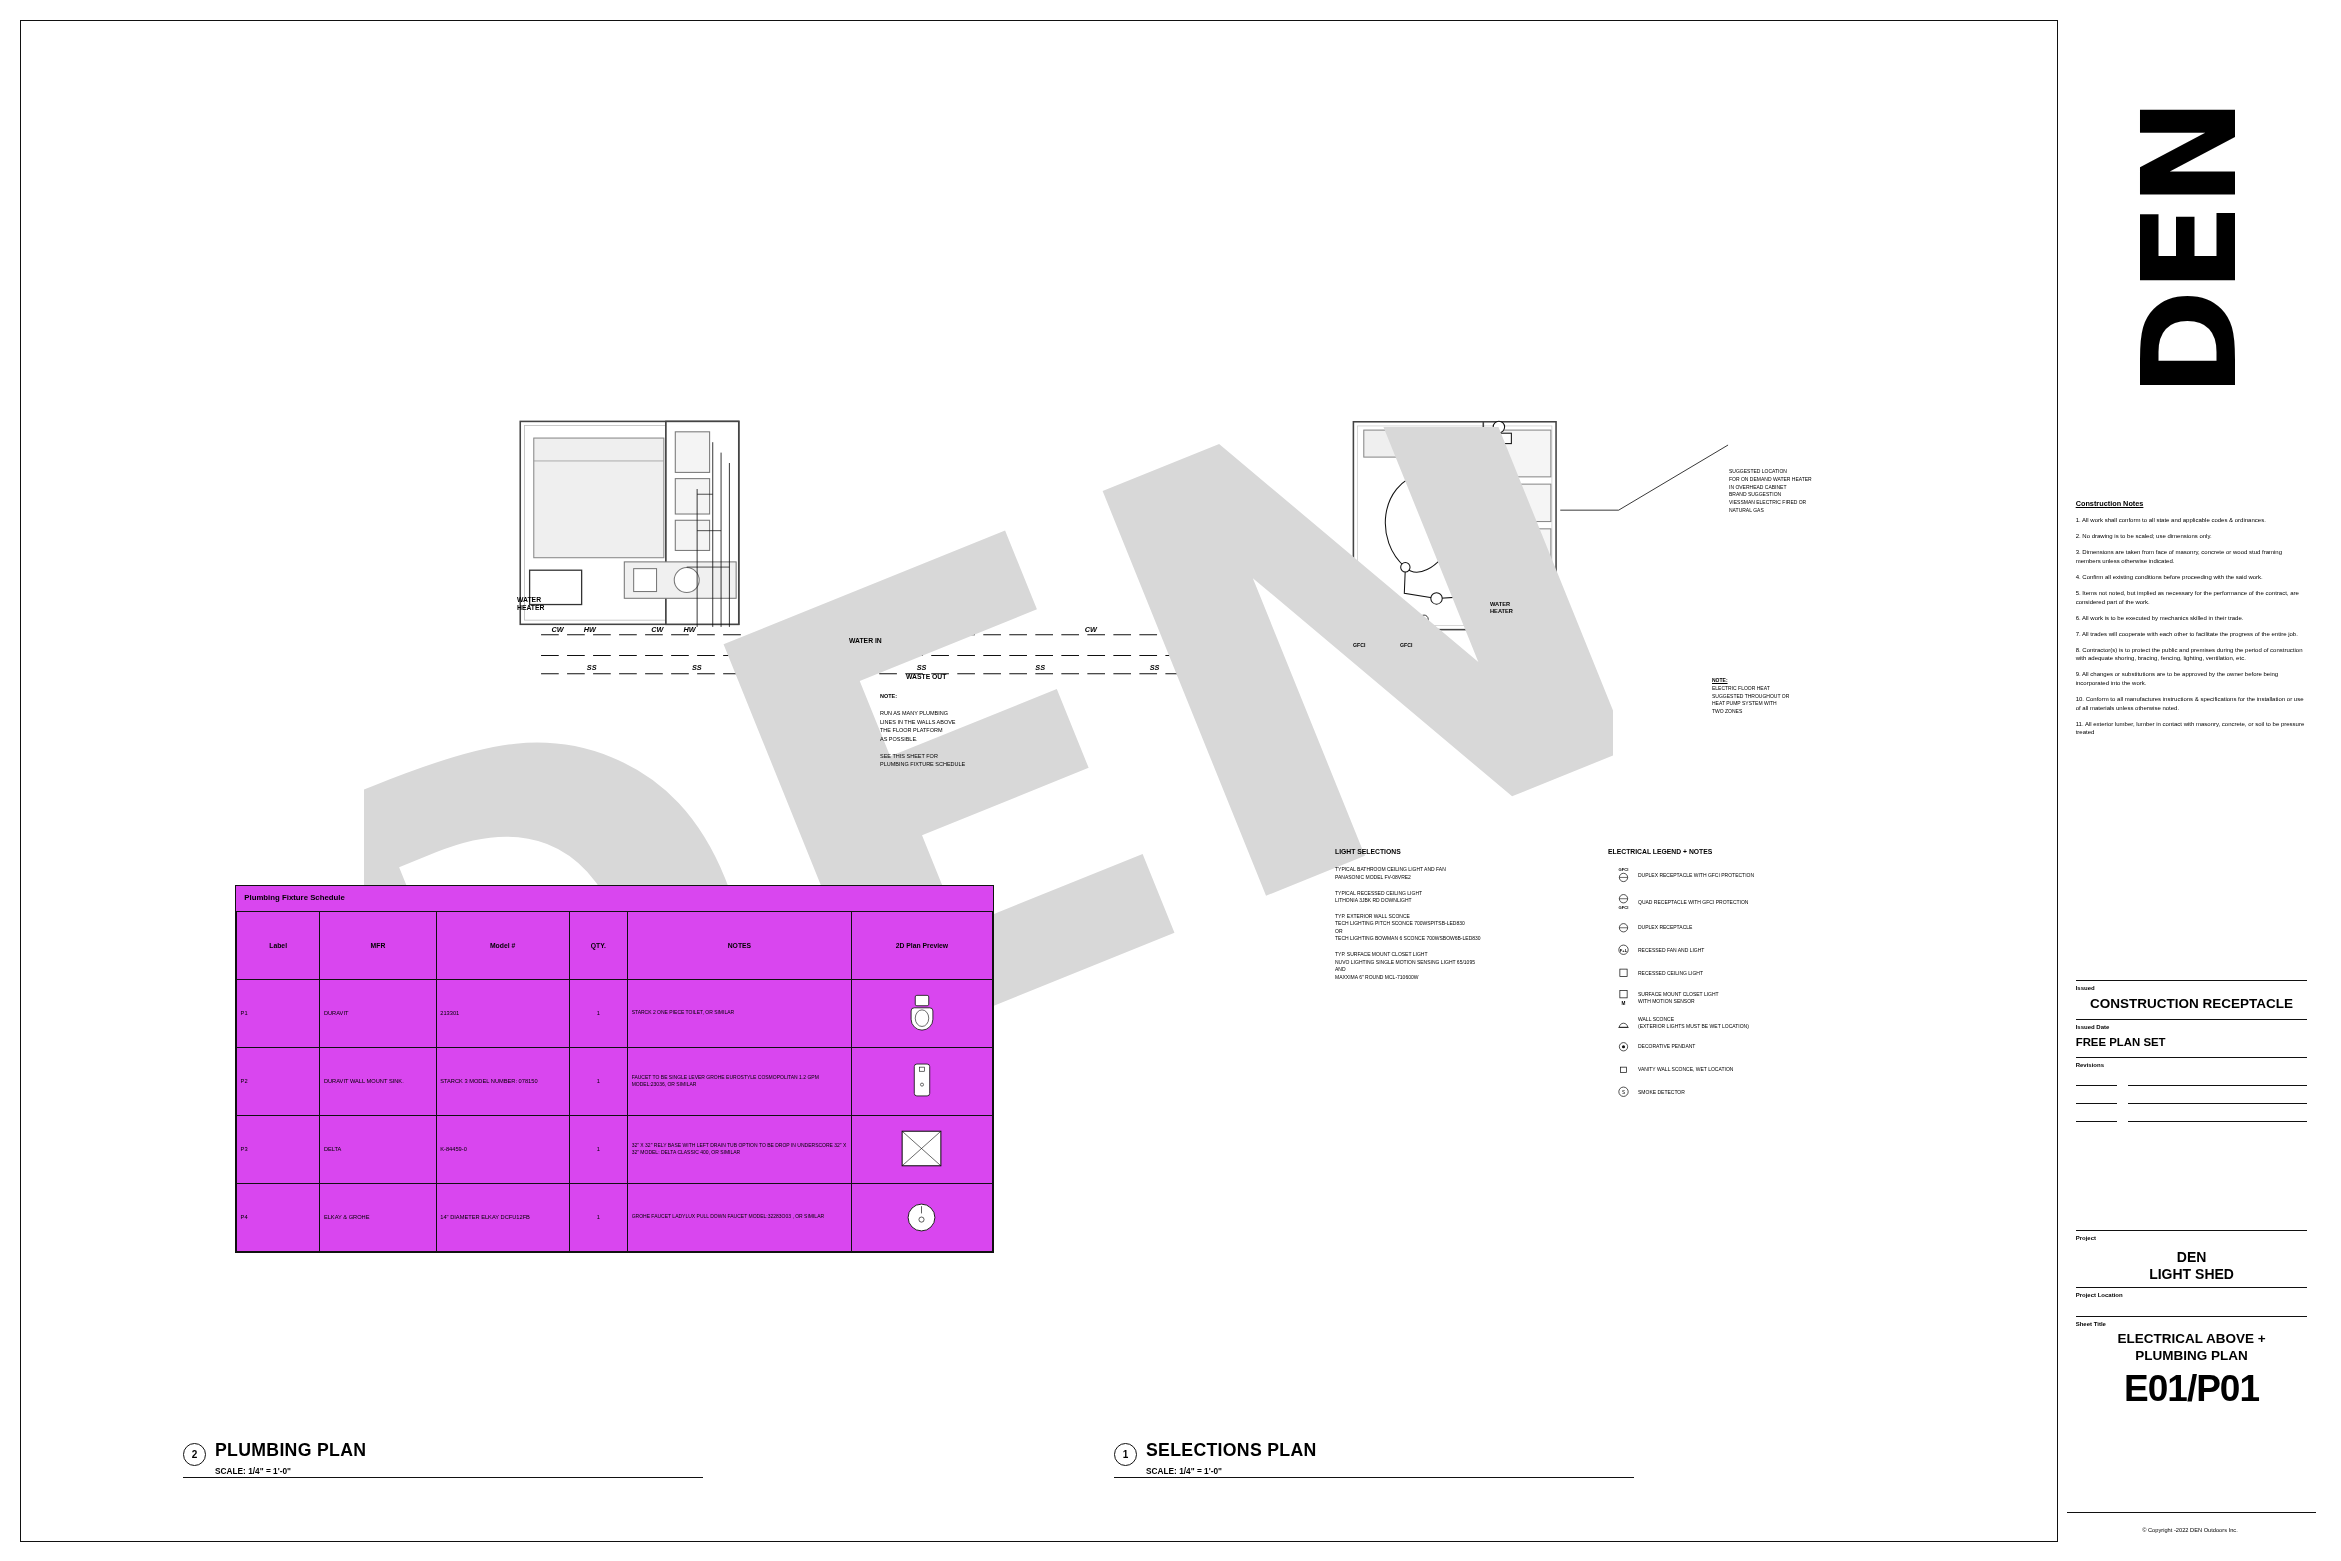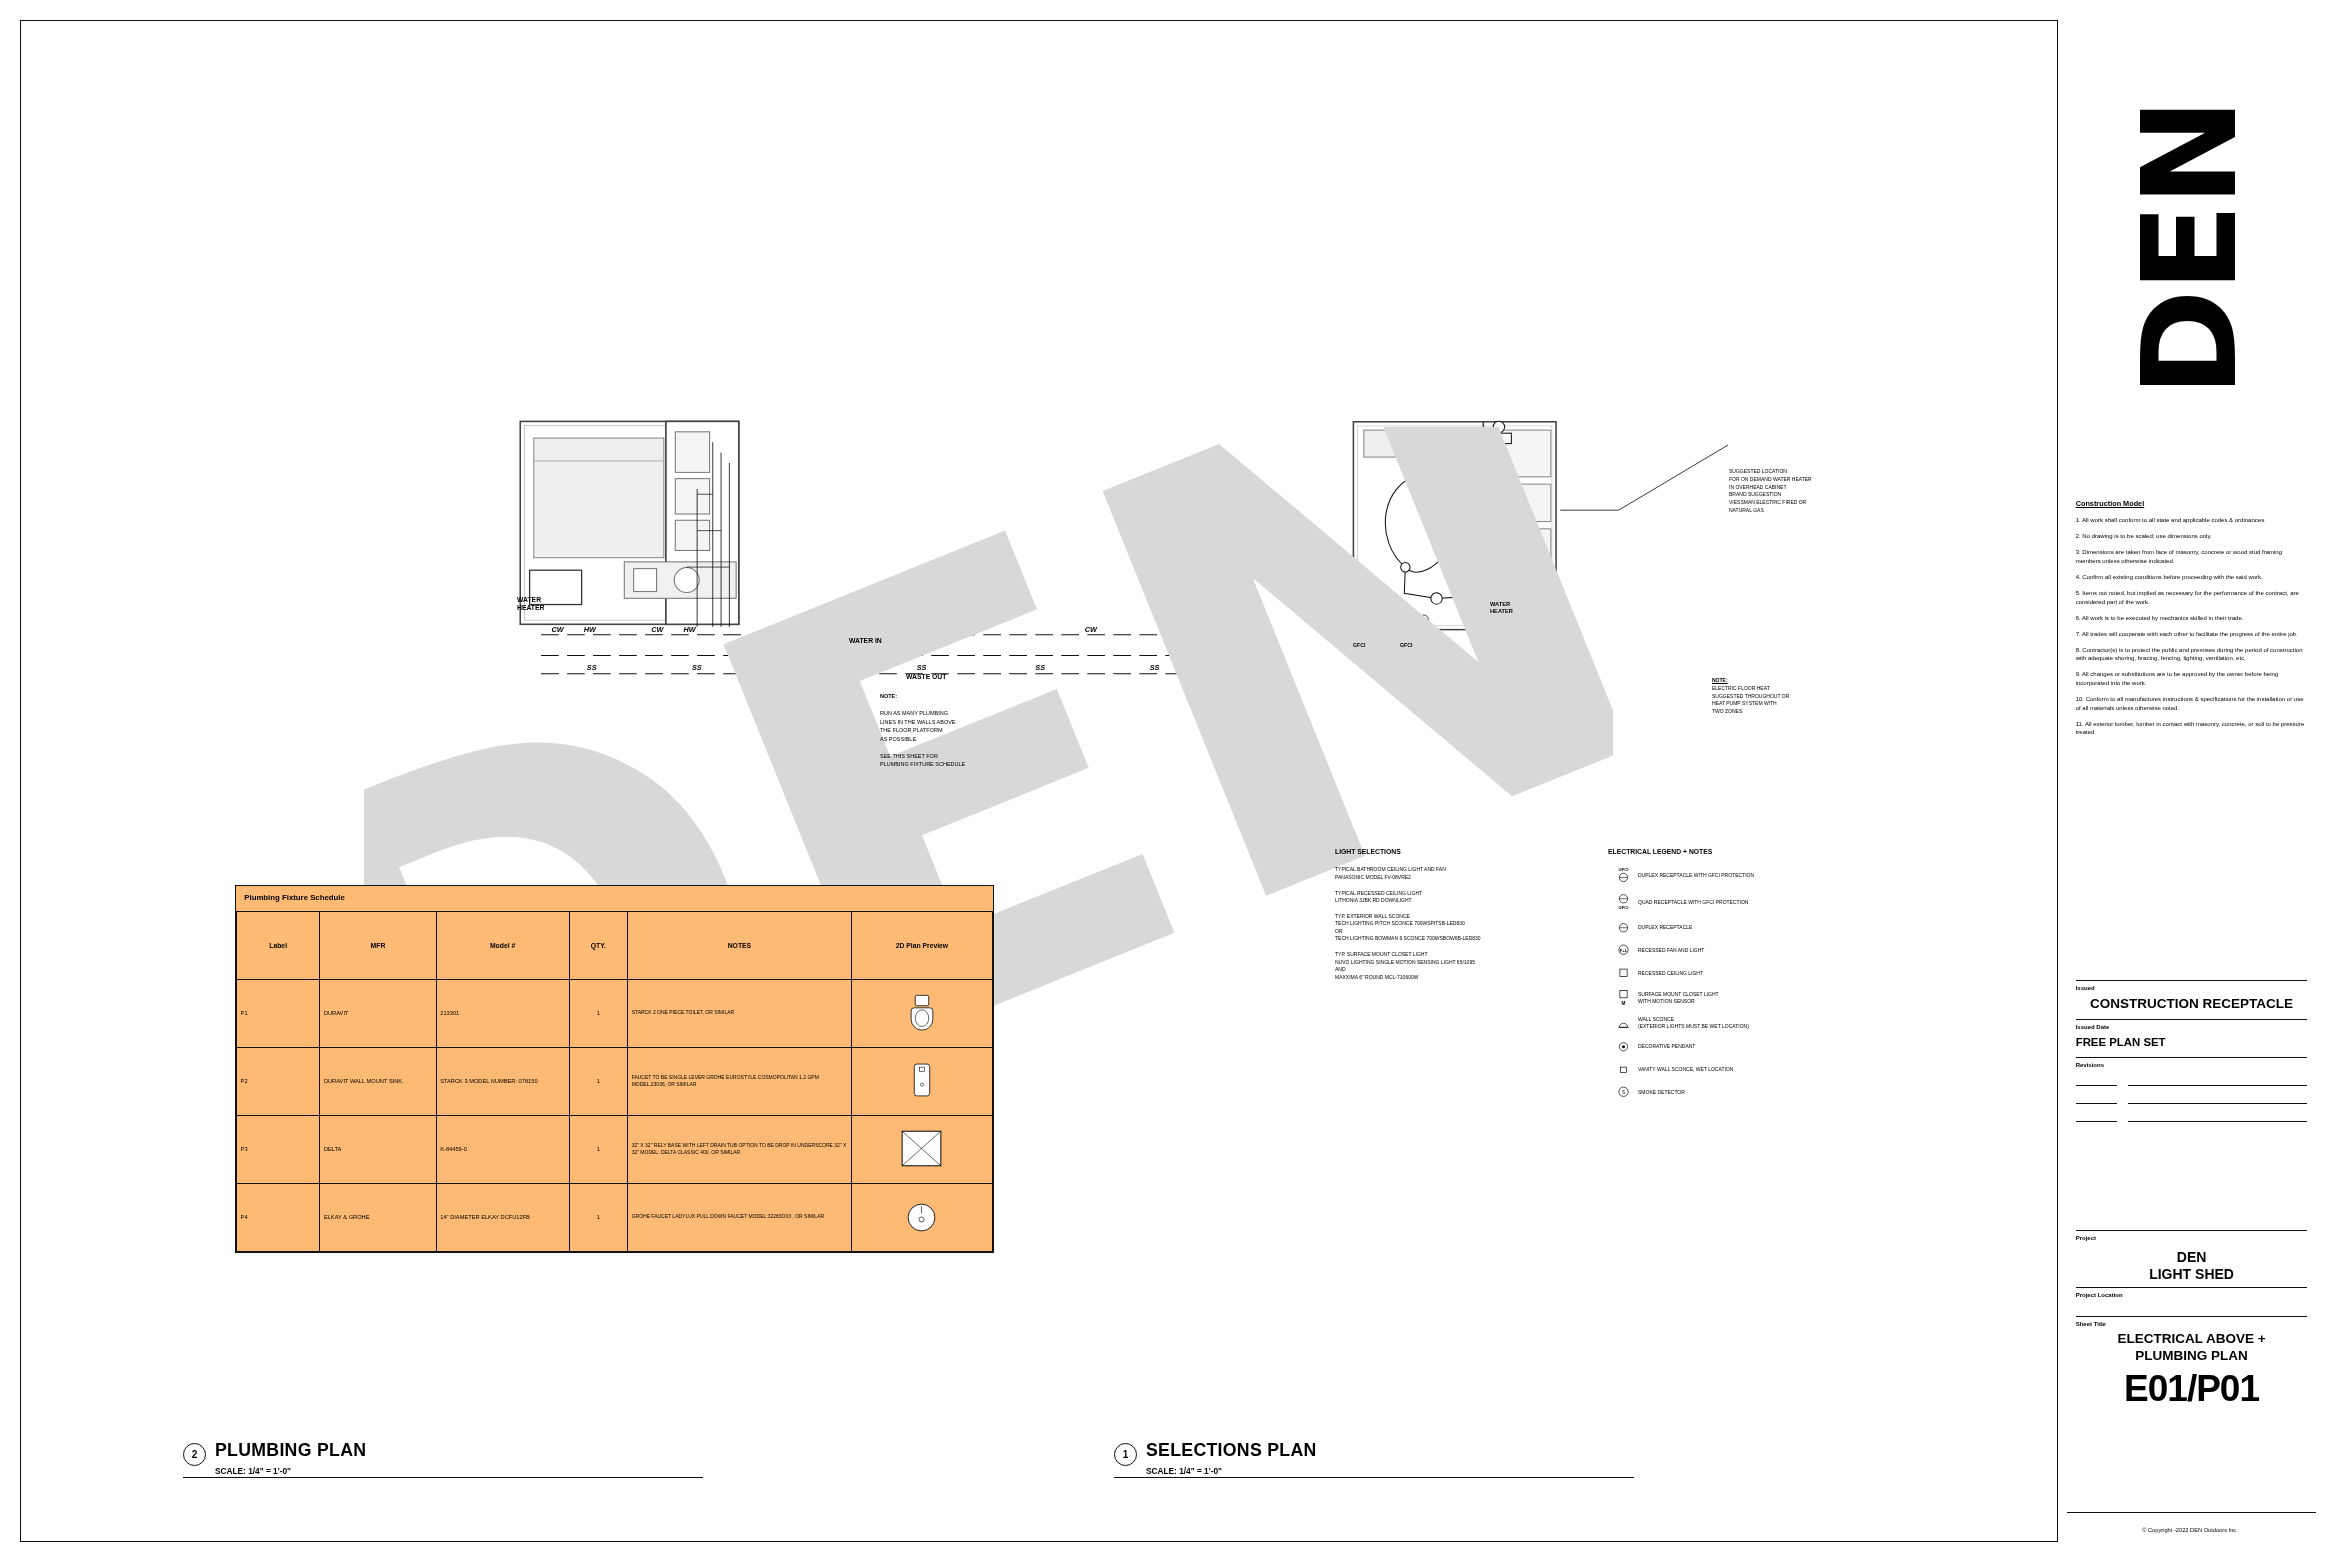--- a/index.html
+++ b/index.html
@@ -171,21 +171,21 @@
     position: absolute; left: 0; top: 34px;
     height: 1.3px; background: #111;
   }
 
   
   .sched {
     position: absolute;
     left: 235px; top: 885px;
     width: 757px;
     border: 1px solid #111;
-    background: #fdba74;
+    background: #d946ef;
     z-index: 4;
   }
   .sched-title {
     font-size: 7.8px;
     font-weight: bold;
     padding: 7.3px 8.3px 8.3px 8.3px;
   }
   .sched table {
     border-collapse: collapse;
     width: 100%;
@@ -625,21 +625,21 @@
   <div class="rule" style="width:520px;"></div>
 </div>
 
 <div class="titleblock">
 
   <div class="tb-logo">
     <div class="den-vert">DEN</div>
   </div>
 
   <div class="tb-notes">
-    <h4>Construction Model</h4>
+    <h4>Construction Notes</h4>
     <p>1. All work shall conform to all state and applicable codes &amp; ordinances.</p>
     <p>2. No drawing is to be scaled; use dimensions only.</p>
     <p>3. Dimensions are taken from face of masonry, concrete or wood stud framing members unless otherwise indicated.</p>
     <p>4. Confirm all existing conditions before proceeding with the said work.</p>
     <p>5. Items not noted, but implied as necessary for the performance of the contract, are considered part of the work.</p>
     <p>6. All work is to be executed by mechanics skilled in their trade.</p>
     <p>7. All trades will cooperate with each other to facilitate the progress of the entire job.</p>
     <p>8. Contractor(s) is to protect the public and premises during the period of construction with adequate shoring, bracing, fencing, lighting, ventilation, etc.</p>
     <p>9. All changes or substitutions are to be approved by the owner before being incorporated into the work.</p>
     <p>10. Conform to all manufactures instructions &amp; specifications for the installation or use of all materials unless otherwise noted.</p>

